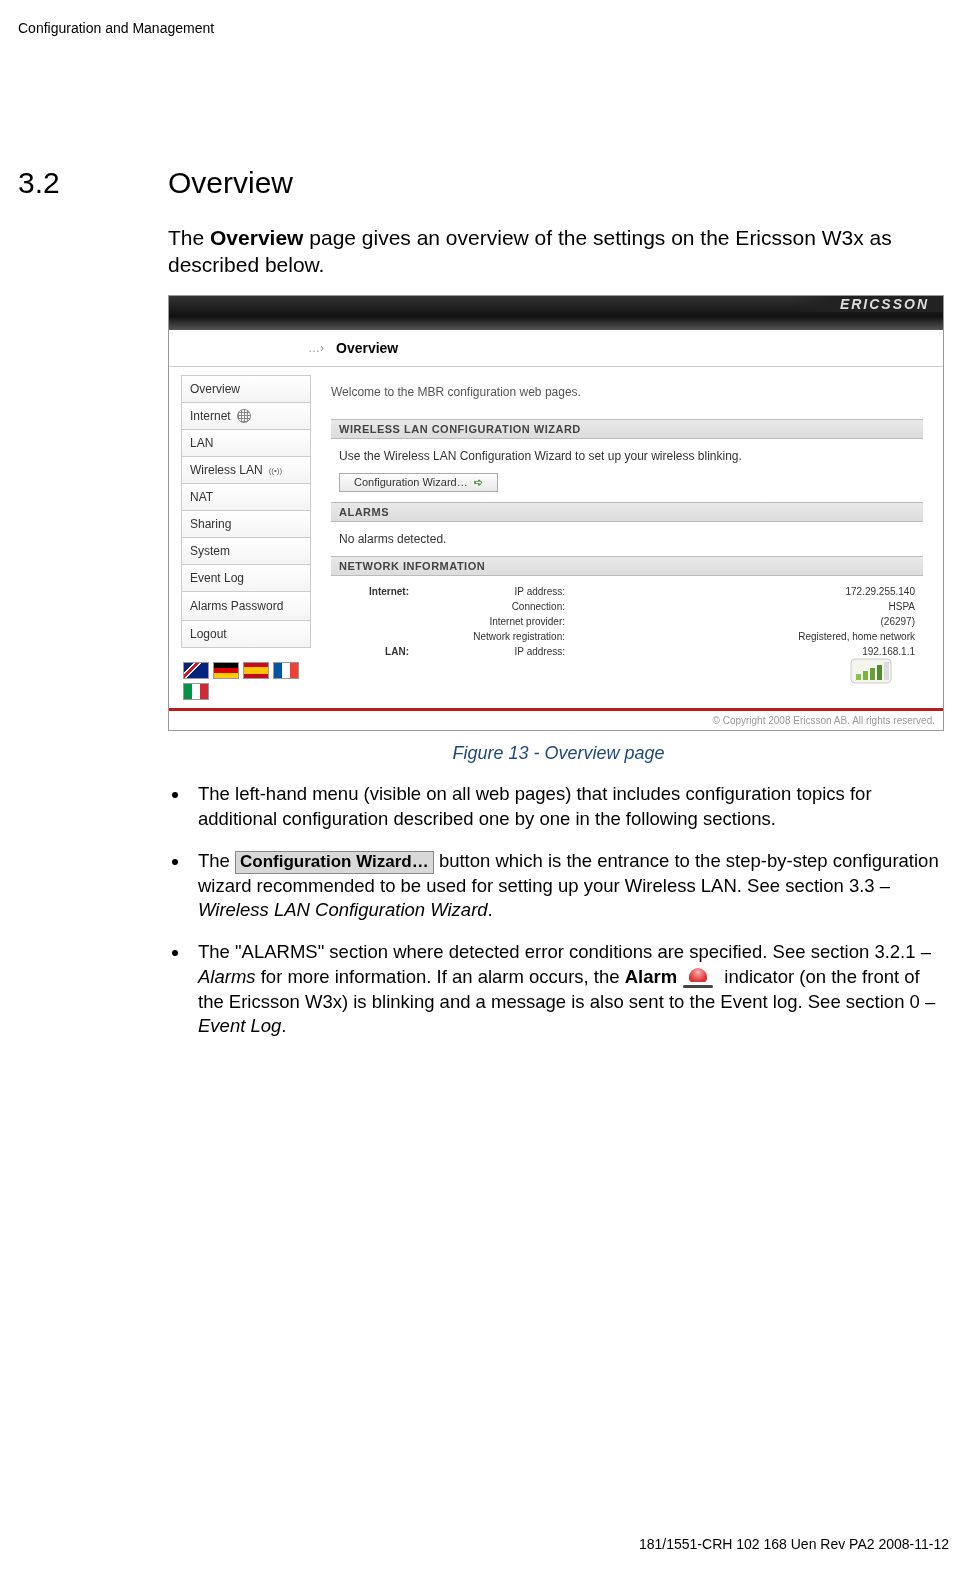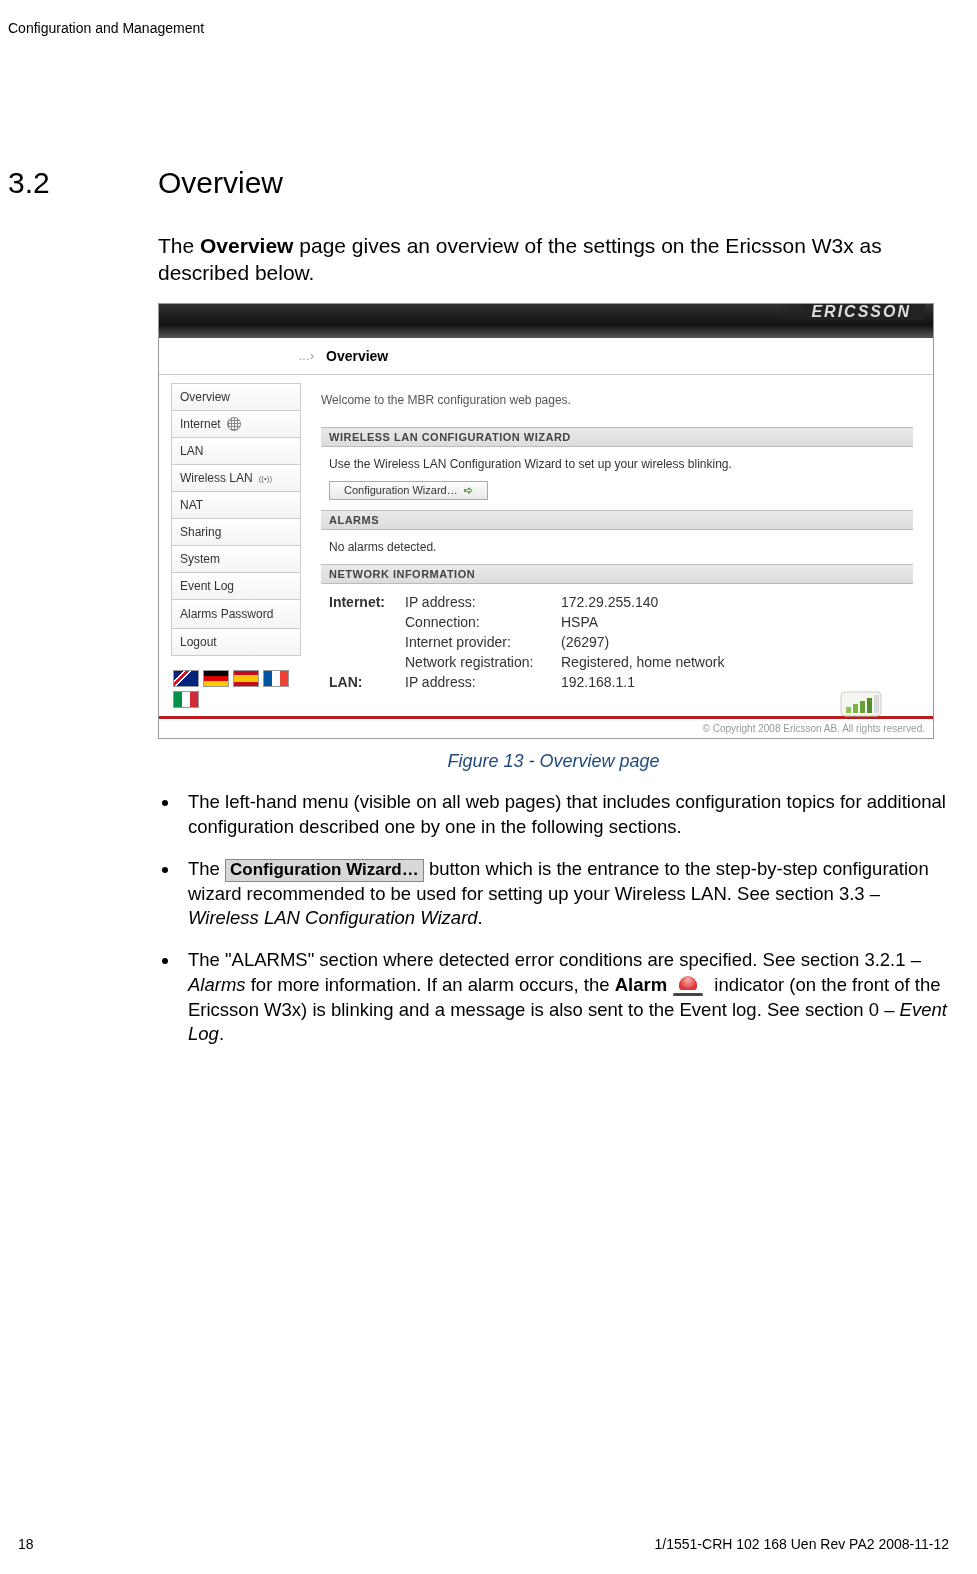--- a/index.html
+++ b/index.html
@@ -4,37 +4,37 @@
 <style>
   body {
     margin: 0;
     padding: 0;
     font-family: Arial, Helvetica, sans-serif;
     background: #fff;
     color: #000;
     width: 977px;
   }
   .page {
-    padding: 20px 28px 10px 8px;
+    padding: 20px 28px 10px 18px;
     box-sizing: border-box;
     min-height: 1560px;
     position: relative;
   }
   .header-text {
     font-size: 14px;
   }
   .content-col {
     margin-left: 150px;
     margin-top: 130px;
   }
   .section-row {
     display: flex;
     align-items: baseline;
     margin-left: -150px;
-    margin-bottom: 32px;
+    margin-bottom: 24px;
   }
   .section-num {
     font-size: 30px;
     width: 150px;
   }
   .section-title {
     font-size: 30px;
   }
   .para {
     font-size: 21px;
@@ -56,25 +56,25 @@
     font-size: 12px;
     color: #000;
   }
   .ss-topbar {
     height: 34px;
     background: linear-gradient(#333, #111 60%, #555);
     position: relative;
   }
   .ss-logo {
     position: absolute;
-    right: 8px; top: 0;
+    right: 0; top: 0;
     width: 140px; height: 16px;
     background: linear-gradient(90deg, transparent, #222 30%);
     color: #ddd;
-    font-size: 16px;
+    font-size: 14px;
     letter-spacing: 2px;
     font-weight: bold;
     display: flex;
     align-items: center;
     justify-content: flex-end;
     padding-right: 14px;
     font-style: italic;
   }
   .ss-breadcrumb {
     height: 36px;
@@ -147,21 +147,22 @@
     padding: 2px 14px;
     font-size: 11px;
     margin-top: 10px;
     color: #333;
   }
   .net-table {
     display: grid;
     grid-template-columns: 70px 150px auto;
     row-gap: 4px;
     column-gap: 6px;
-    font-size: 14px;
+    font-size: 10px;
+    text-align: right;
   }
   .net-label { font-weight: bold; }
   .signal-icon {
     position: absolute;
     right: 30px;
   }
   .flags {
     margin-top: 14px;
     padding-left: 2px;
     display: flex;
@@ -222,21 +223,21 @@
     left: 10px; top: 2px;
     width: 18px; height: 14px;
     border-radius: 10px 10px 4px 4px;
     background: radial-gradient(circle at 50% 30%, #f9b0b0, #d33 70%);
   }
   .page-footer {
     position: absolute;
     bottom: 8px;
     left: 18px; right: 28px;
     display: flex;
-    justify-content: space-between;
+    justify-content: flex-end;
     font-size: 14px;
   }
   .globe { width:12px; height:12px; border:1px solid #888; border-radius:50%; display:inline-block; background: repeating-linear-gradient(0deg,#888 0 1px,transparent 1px 3px), repeating-linear-gradient(90deg,#888 0 1px,transparent 1px 3px);}
   .wifi-icon { width:12px; height:12px; display:inline-block; }
   .wifi-icon::before { content:"((•))"; font-size:8px; color:#666; position:relative; top:-2px;}
   .arrow-green { color:#4a9a3a; font-weight:bold; }
 </style>
 </head>
 <body>
 

